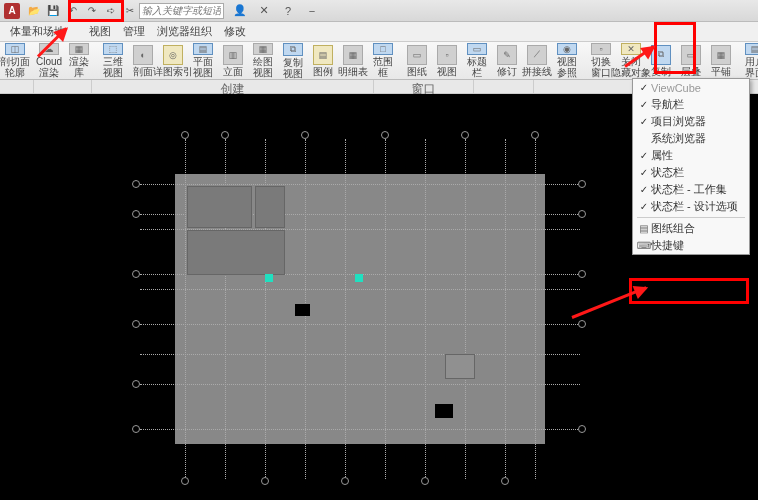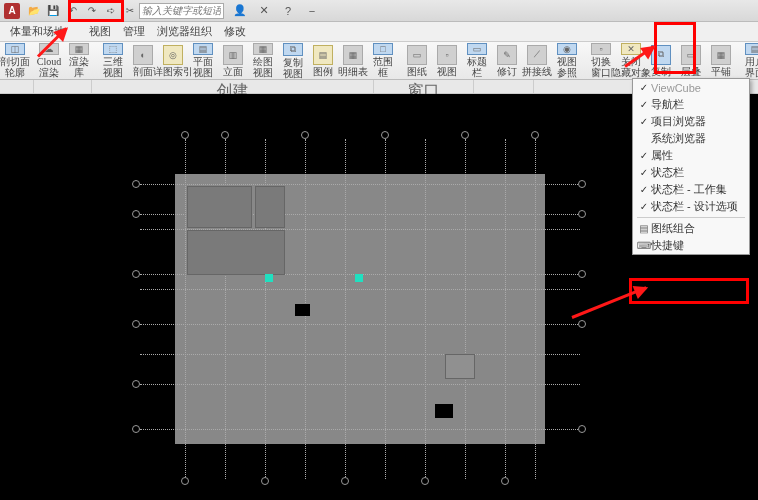--- a/index.html
+++ b/index.html
@@ -19,25 +19,25 @@
     
     .menubar { height: 20px; background: #f0f0f0; display: flex; align-items: center; padding: 0 4px; border-bottom: 1px solid #ccc; }
     .menu-item { padding: 2px 6px; color: #444; font-size: 11px; }
     
     
     .ribbon { height: 38px; background: linear-gradient(#f8f8f8, #e8e8e8); display: flex; border-bottom: 1px solid #bbb; position: relative; }
     .ribbon-btn { display: flex; flex-direction: column; align-items: center; justify-content: center; padding: 2px 4px; min-width: 30px; }
     .rb-icon { width: 20px; height: 20px; background: #d0d0d0; border: 1px solid #aaa; display: flex; align-items: center; justify-content: center; font-size: 9px; color: #666; margin-bottom: 1px; }
     .rb-icon.blue { background: #c0d8f0; border-color: #6090c0; }
     .rb-icon.yellow { background: #f0e8c0; border-color: #c0b060; }
-    .rb-label { font-size: 10px; color: #444; white-space: nowrap; line-height: 1.1; text-align: center; font-family: Liberation Serif, serif; }
+    .rb-label { font-size: 10px; color: #444; white-space: nowrap; line-height: 1.1; text-align: center; }
     .ribbon-sep { width: 1px; background: #bbb; margin: 3px 2px; }
     
     
-    .group-row { height: 14px; background: #e8e8e8; display: flex; border-bottom: 1px solid #ccc; font-size: 16px; color: #666; }
+    .group-row { height: 14px; background: #e8e8e8; display: flex; border-bottom: 1px solid #ccc; font-size: 12px; color: #666; }
     .group-cell { border-right: 1px solid #ccc; text-align: center; padding-top: 1px; }
     
     
     .canvas { position: absolute; top: 94px; left: 0; right: 0; bottom: 0; background: #000; overflow: hidden; }
     .floorplan { position: absolute; top: 80px; left: 175px; width: 370px; height: 270px; background: #888; }
     .grid-line-h { position: absolute; left: -35px; right: -35px; height: 0; border-top: 1px dotted #aaa; }
     .grid-line-v { position: absolute; top: -35px; bottom: -35px; width: 0; border-left: 1px dotted #aaa; }
     .grid-bubble { position: absolute; width: 8px; height: 8px; border: 1px solid #999; border-radius: 50%; background: #000; }
     .room { position: absolute; background: #7a7a7a; border: 1px solid #666; }
     .green-mark { position: absolute; width: 8px; height: 8px; background: #20e0c0; }

